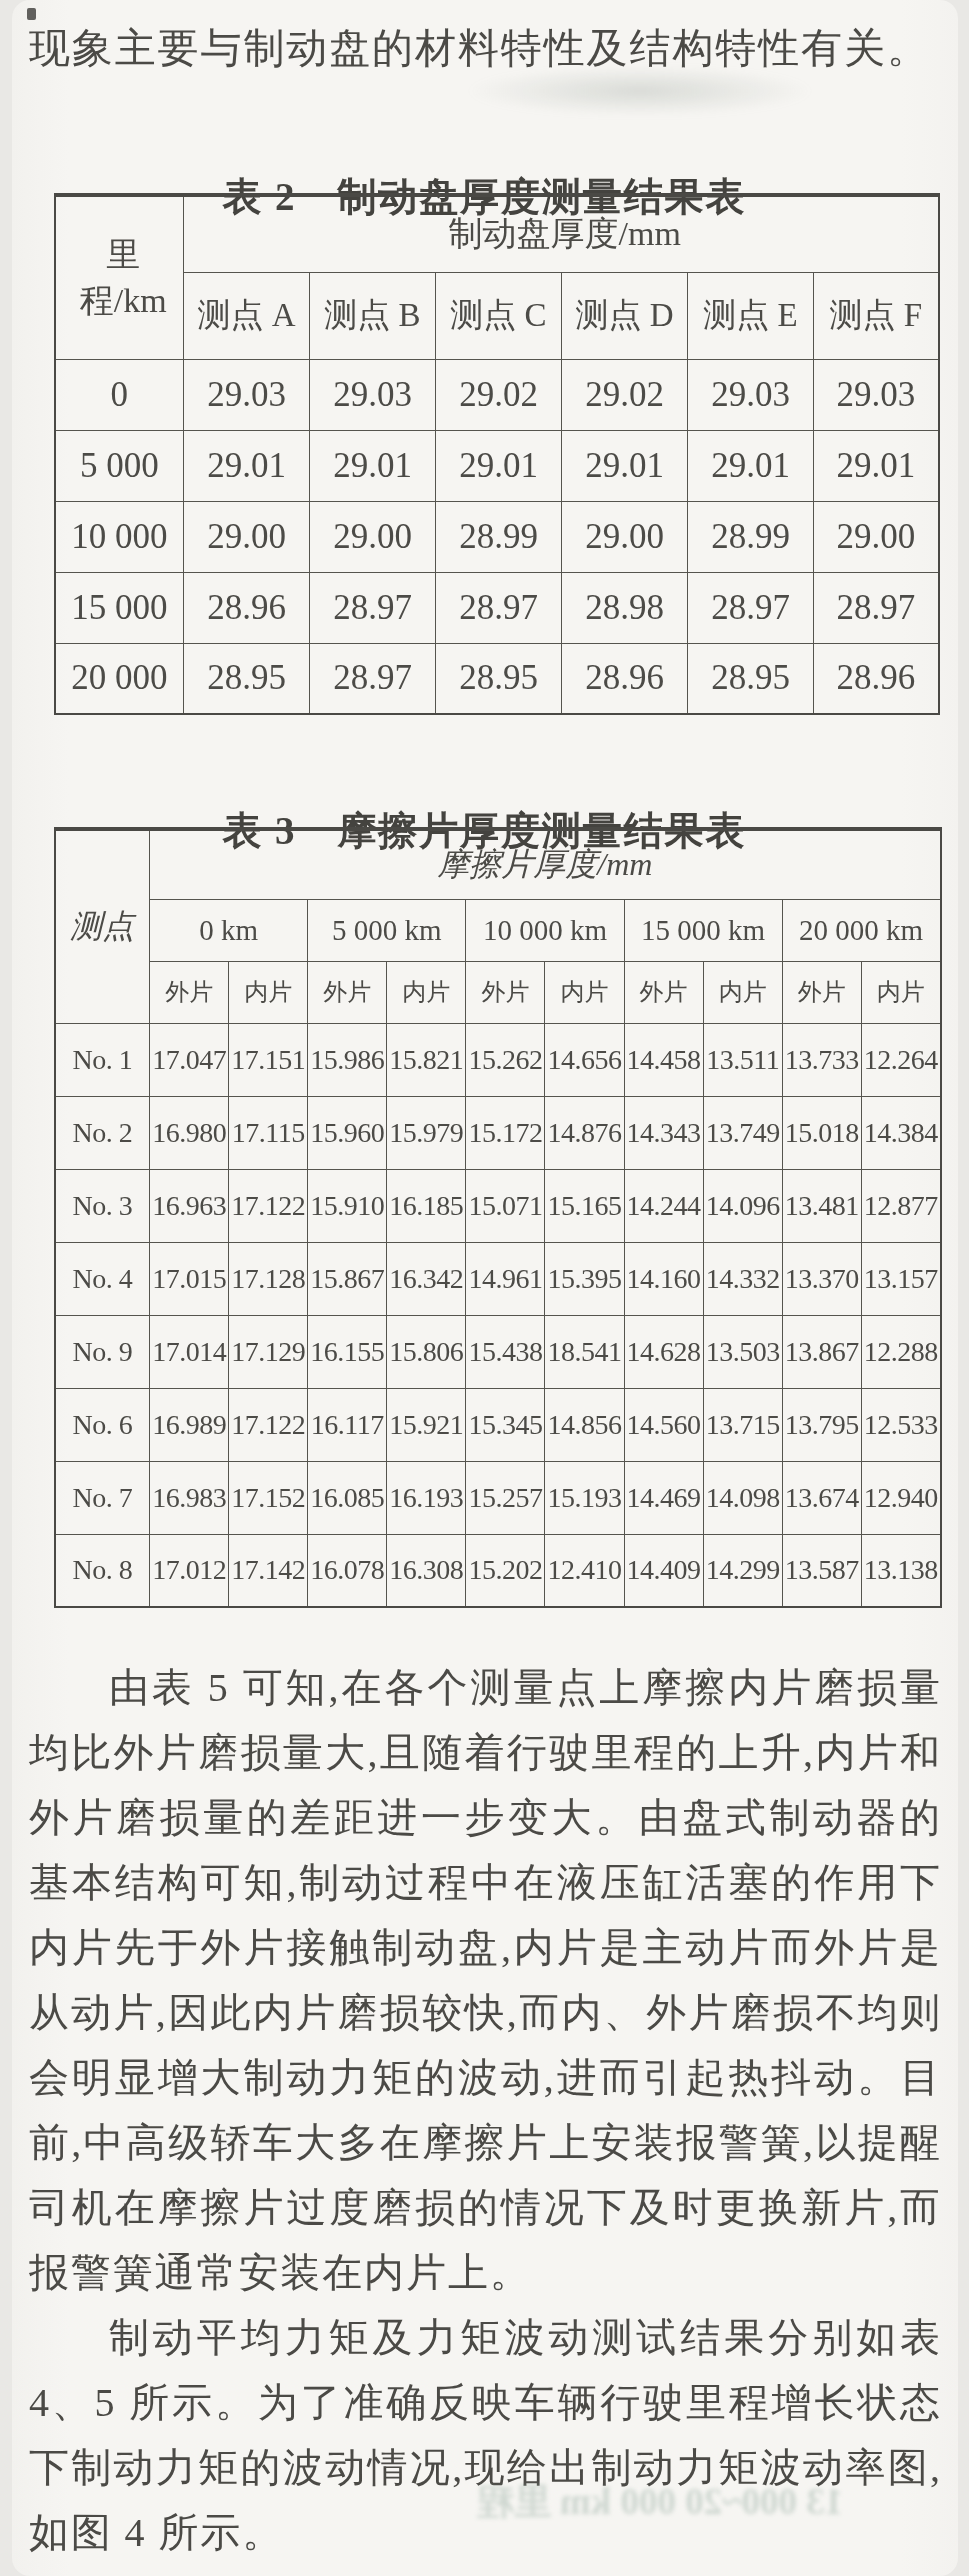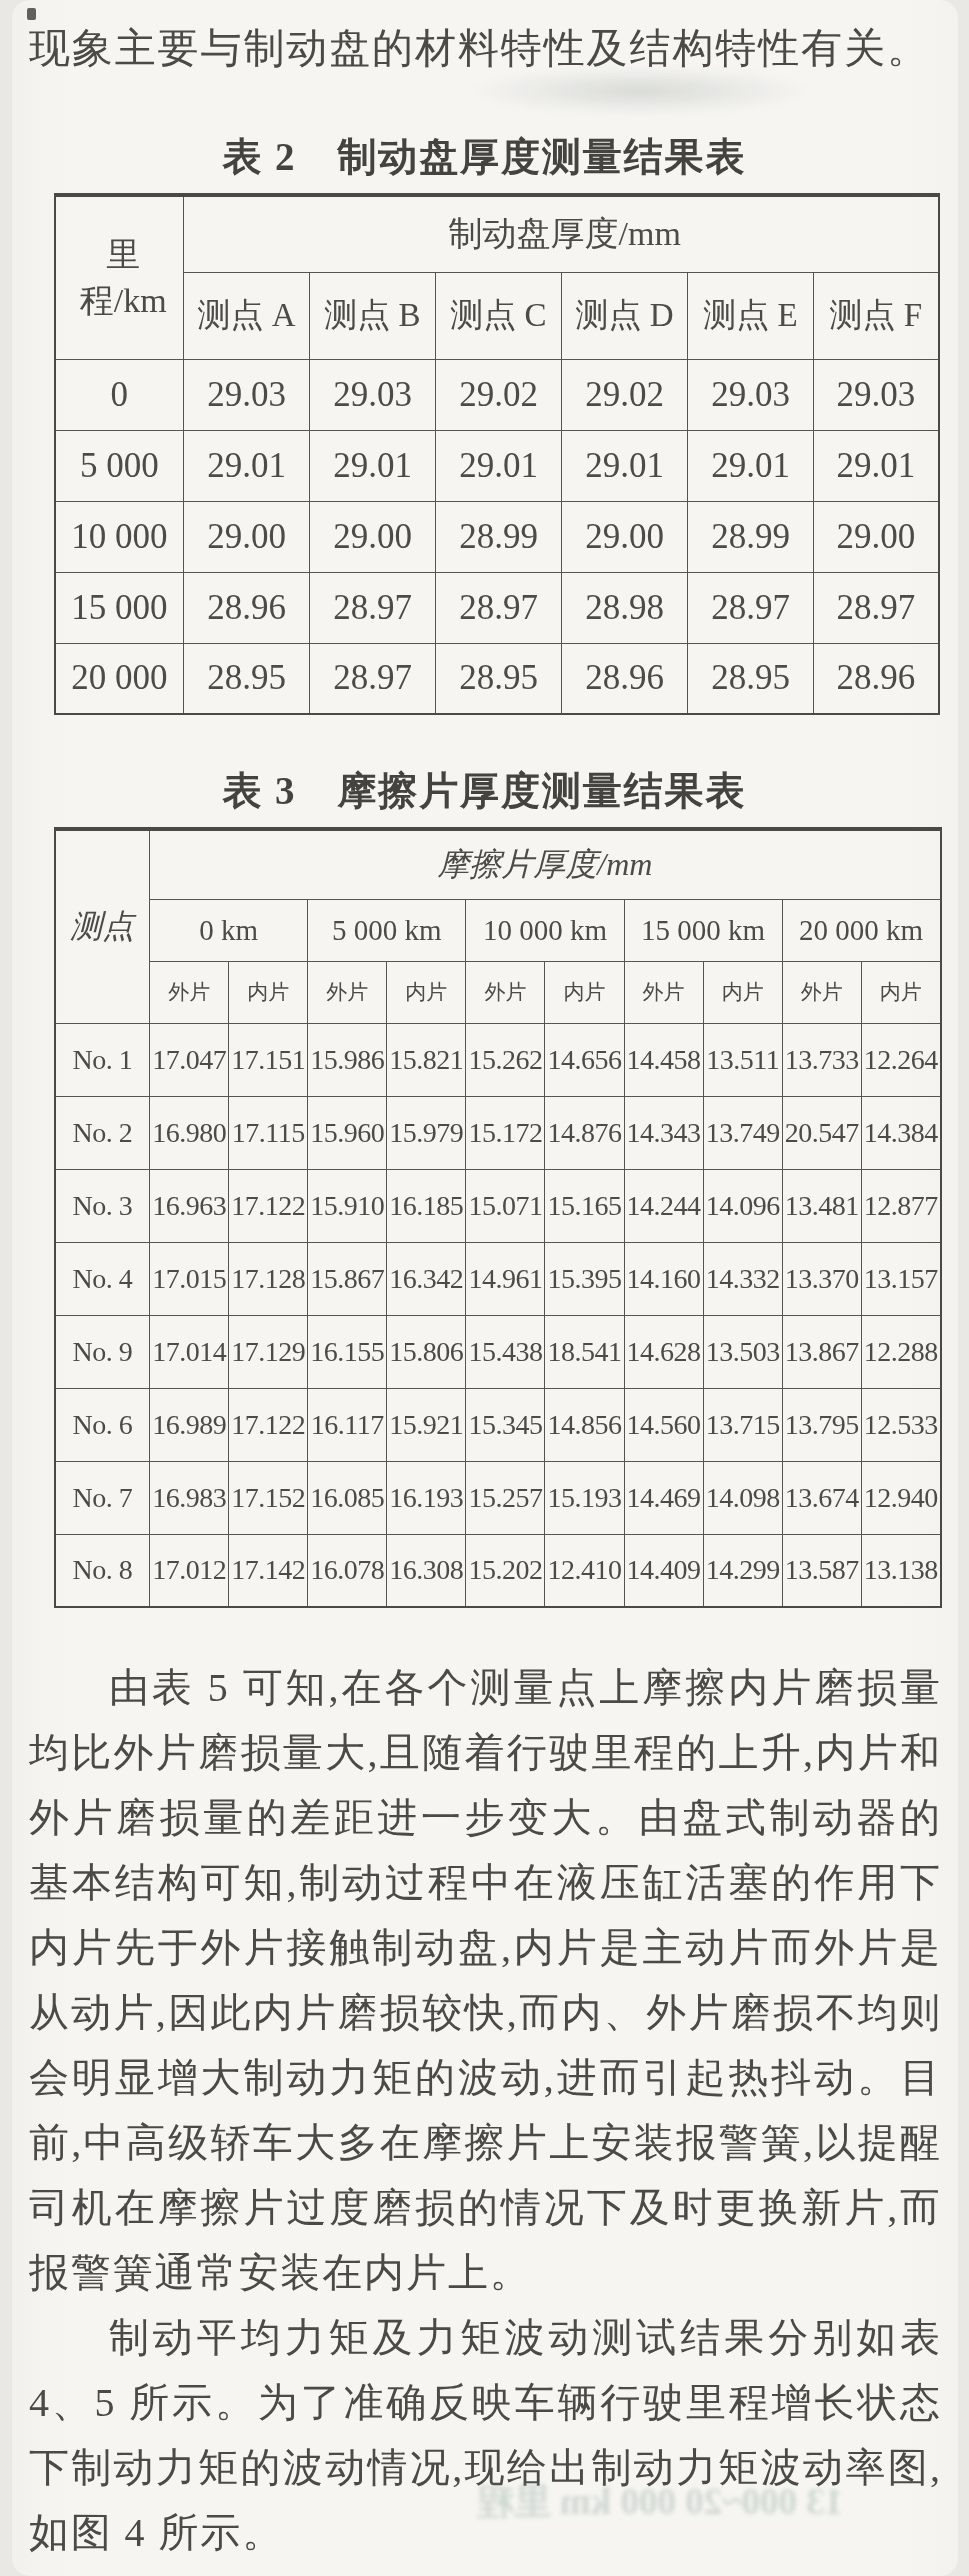--- a/index.html
+++ b/index.html
@@ -26,21 +26,21 @@
     white-space: nowrap;
   }
   .smudge {
     position: absolute; left: 454px; top: 66px; width: 348px; height: 50px;
     background: radial-gradient(ellipse at center, rgba(150,160,152,0.30), rgba(150,160,152,0) 70%);
     filter: blur(3.9px);
   }
   .tbl-title {
     position: absolute; left: 0; width: 100%;
     text-align: center; font-weight: bold; font-size: 39px;
-    letter-spacing: 1.9px; color: #44433f;
+    letter-spacing: 1.9px; color: #44433f; margin-top: 40px;
   }
   #t2-title { top: 130px; }
   #t3-title { top: 764px; }
   table {
     position: absolute; border-collapse: collapse; table-layout: fixed;
     color: #4c4b47;
   }
   td, th { border: 1.9px solid #55544e; text-align: center; vertical-align: middle; font-weight: normal; overflow: hidden; }
   #table2 {
     left: 42px; top: 193px; width: 882px;
@@ -51,21 +51,21 @@
   #table2 .point-row th { height: 87px; font-size: 33px; }
   #table2 tbody td { height: 71px; }
   #table2 .corner { font-size: 34px; }
   #table3 {
     left: 42px; top: 827px; width: 888px;
     border: 2.9px solid #4a4945; border-top-width: 4.8px;
     font-size: 28px;
   }
   #table3 .span-row th { height: 70px; font-size: 32px; font-style: italic; }
   #table3 .km-row th { height: 62px; font-size: 29px; }
-  #table3 .pad-row th { height: 62px; font-size: 21px; }
+  #table3 .pad-row th { height: 62px; font-size: 24px; }
   #table3 tbody td { height: 73px; letter-spacing: -0.5px; }
   #table3 .corner { font-size: 30px; }
   .paragraphs {
     position: absolute; left: 17.4px; right: 15.5px; top: 1655px;
     font-size: 40px; line-height: 65px; letter-spacing: 1.9px;
     text-align: justify; color: #4b4a46;
   }
   .paragraphs p { text-indent: 2em; }
   .ghost-bottom {
     position: absolute; left: 348px; top: 2477px; width: 600px; height: 54px;
@@ -219,21 +219,21 @@
         <tr>
           <td>No. 2</td>
           <td>16.980</td>
           <td>17.115</td>
           <td>15.960</td>
           <td>15.979</td>
           <td>15.172</td>
           <td>14.876</td>
           <td>14.343</td>
           <td>13.749</td>
-          <td>20.547</td>
+          <td>15.018</td>
           <td>14.384</td>
         </tr>
         <tr>
           <td>No. 3</td>
           <td>16.963</td>
           <td>17.122</td>
           <td>15.910</td>
           <td>16.185</td>
           <td>15.071</td>
           <td>15.165</td>

